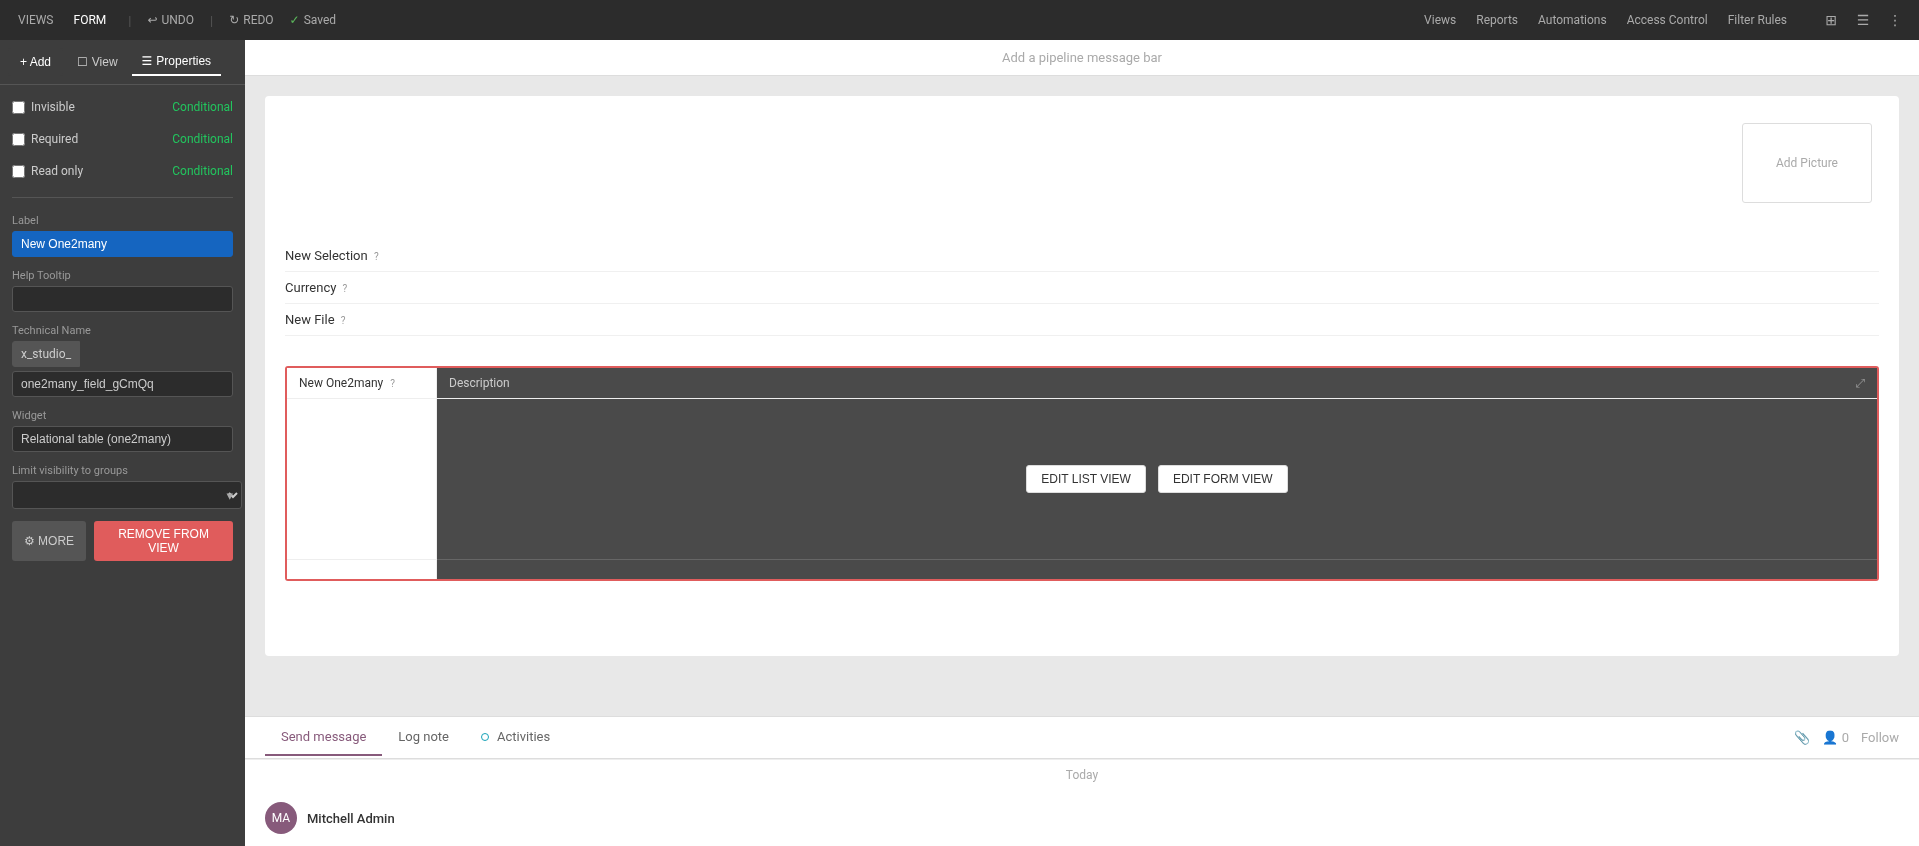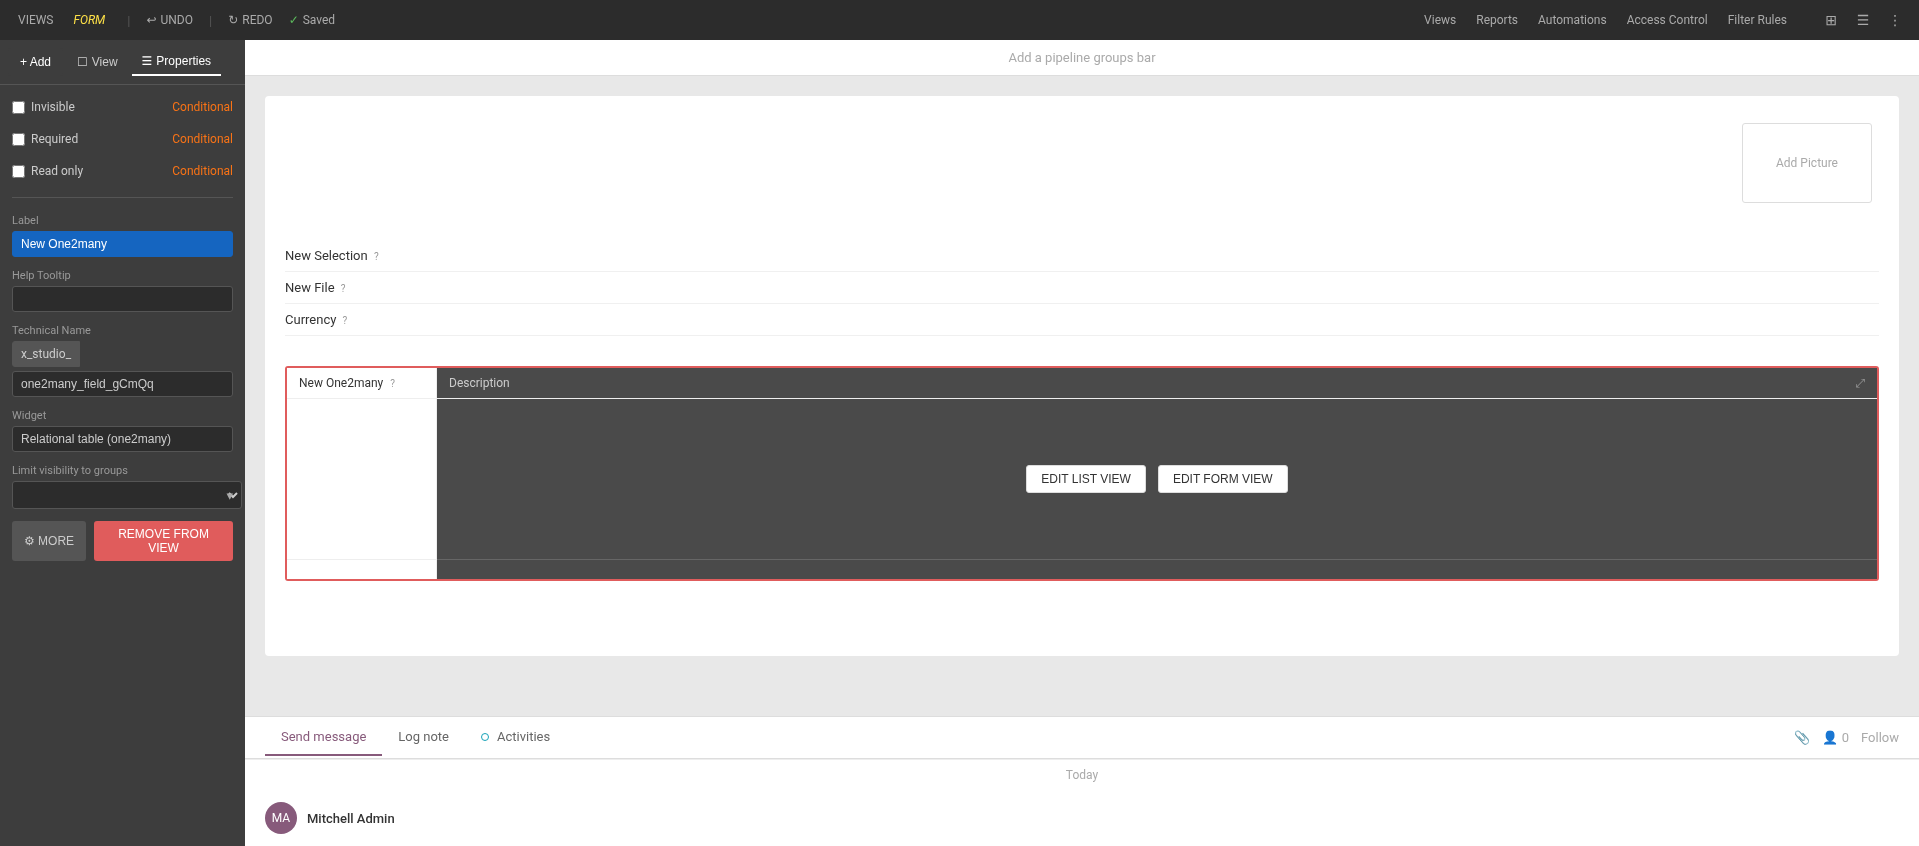--- a/index.html
+++ b/index.html
@@ -5,21 +5,21 @@
     * { box-sizing: border-box; margin: 0; padding: 0; }
     body { font-family: -apple-system, BlinkMacSystemFont, 'Segoe UI', Roboto, sans-serif; font-size: 13px; background: #f0f0f0; color: #333; height: 846px; overflow: hidden; display: flex; flex-direction: column; }
 
     
     .top-nav {
       display: flex; align-items: center; background: #2c2c2c; color: #ccc; height: 40px; padding: 0 12px; flex-shrink: 0;
     }
     .top-nav-left { display: flex; align-items: center; gap: 16px; }
     .nav-section { display: flex; align-items: center; gap: 8px; }
     .nav-link { color: #aaa; cursor: pointer; font-size: 12px; padding: 4px 6px; }
-    .nav-link.active { color: #fde047; font-style: italic; }
+    .nav-link.active { color: #ffffff; }
     .undo-btn, .redo-btn { display: flex; align-items: center; gap: 4px; color: #aaa; cursor: pointer; font-size: 12px; }
     .saved-status { display: flex; align-items: center; gap: 4px; color: #aaa; font-size: 12px; }
     .saved-check { color: #5cb85c; }
     .top-nav-right { margin-left: auto; display: flex; align-items: center; gap: 20px; }
     .top-nav-right span { color: #aaa; font-size: 12px; cursor: pointer; }
     .top-nav-icons { display: flex; align-items: center; gap: 8px; margin-left: 12px; }
     .icon-btn { width: 24px; height: 24px; display: flex; align-items: center; justify-content: center; color: #aaa; cursor: pointer; font-size: 14px; }
 
     
     .main-layout { display: flex; flex: 1; overflow: hidden; }
@@ -33,21 +33,21 @@
     .btn-view { display: flex; align-items: center; gap: 4px; background: transparent; color: #ccc; border: none; padding: 6px 10px; cursor: pointer; font-size: 12px; }
     .btn-properties { display: flex; align-items: center; gap: 4px; background: transparent; color: #ccc; border: none; padding: 6px 10px; cursor: pointer; font-size: 12px; }
     .btn-properties.active { color: #fff; border-bottom: 2px solid #fff; }
 
     
     .properties-panel { padding: 12px; display: flex; flex-direction: column; gap: 12px; }
 
     .conditional-row { display: flex; justify-content: space-between; padding: 3px 0; gap: 46px; }
     .conditional-row label { display: flex; align-items: center; gap: 6px; font-size: 12px; color: #ccc; cursor: pointer; }
     .conditional-row input[type="checkbox"] { width: 13px; height: 13px; }
-    .conditional-text { color: #f97316; font-size: 12px; cursor: pointer; }
+    .conditional-text { color: #22c55e; font-size: 12px; cursor: pointer; }
 
     .prop-label { font-size: 11px; color: #999; margin-bottom: 4px; }
     .prop-input { width: 100%; background: #2c2c2c; border: 1px solid #555; color: #fff; padding: 5px 8px; border-radius: 3px; font-size: 12px; outline: none; }
     .prop-input.selected { background: #1565c0; border-color: #1565c0; }
     .prefix-text { background: #555; color: #ccc; padding: 5px 8px; border-radius: 3px 0 0 3px; font-size: 12px; border: 1px solid #555; }
     .prop-input-full { background: #2c2c2c; border: 1px solid #555; color: #ccc; padding: 5px 8px; border-radius: 3px; font-size: 12px; width: 100%; outline: none; margin-top: 0; }
 
     .select-widget { width: 100%; background: #2c2c2c; border: 1px solid #555; color: #ccc; padding: 5px 8px; border-radius: 3px; font-size: 12px; outline: none; appearance: none; cursor: pointer; }
 
     .visibility-group { display: flex; align-items: center; gap: 4px; }
@@ -222,45 +222,45 @@
     </div>
 
     <div class="sidebar-actions">
       <button class="btn-more">⚙ MORE</button>
       <button class="btn-remove">REMOVE FROM VIEW</button>
     </div>
   </div>
 
   <div class="content-area">
 
-    <div class="pipeline-bar">Add a pipeline groups bar</div>
+    <div class="pipeline-bar">Add a pipeline message bar</div>
 
     <div class="form-canvas">
       <div class="form-card">
         <div class="form-header-area">
           <div class="add-picture-btn">Add Picture</div>
         </div>
 
         <div class="form-fields">
 
           <div class="field-row">
             <span class="field-label">
               <span>New Selection</span>
               <span class="field-question">?</span>
             </span>
           </div>
           <div class="field-row">
             <span class="field-label">
-              <span>New File</span>
+              <span>Currency</span>
               <span class="field-question">?</span>
             </span>
           </div>
           <div class="field-row">
             <span class="field-label">
-              <span>Currency</span>
+              <span>New File</span>
               <span class="field-question">?</span>
             </span>
           </div>
         </div>
 
         <div class="one2many-container">
           <div class="one2many-header">
             <div class="one2many-col-header">
               <span>New One2many</span>
               <span class="field-question">?</span>

